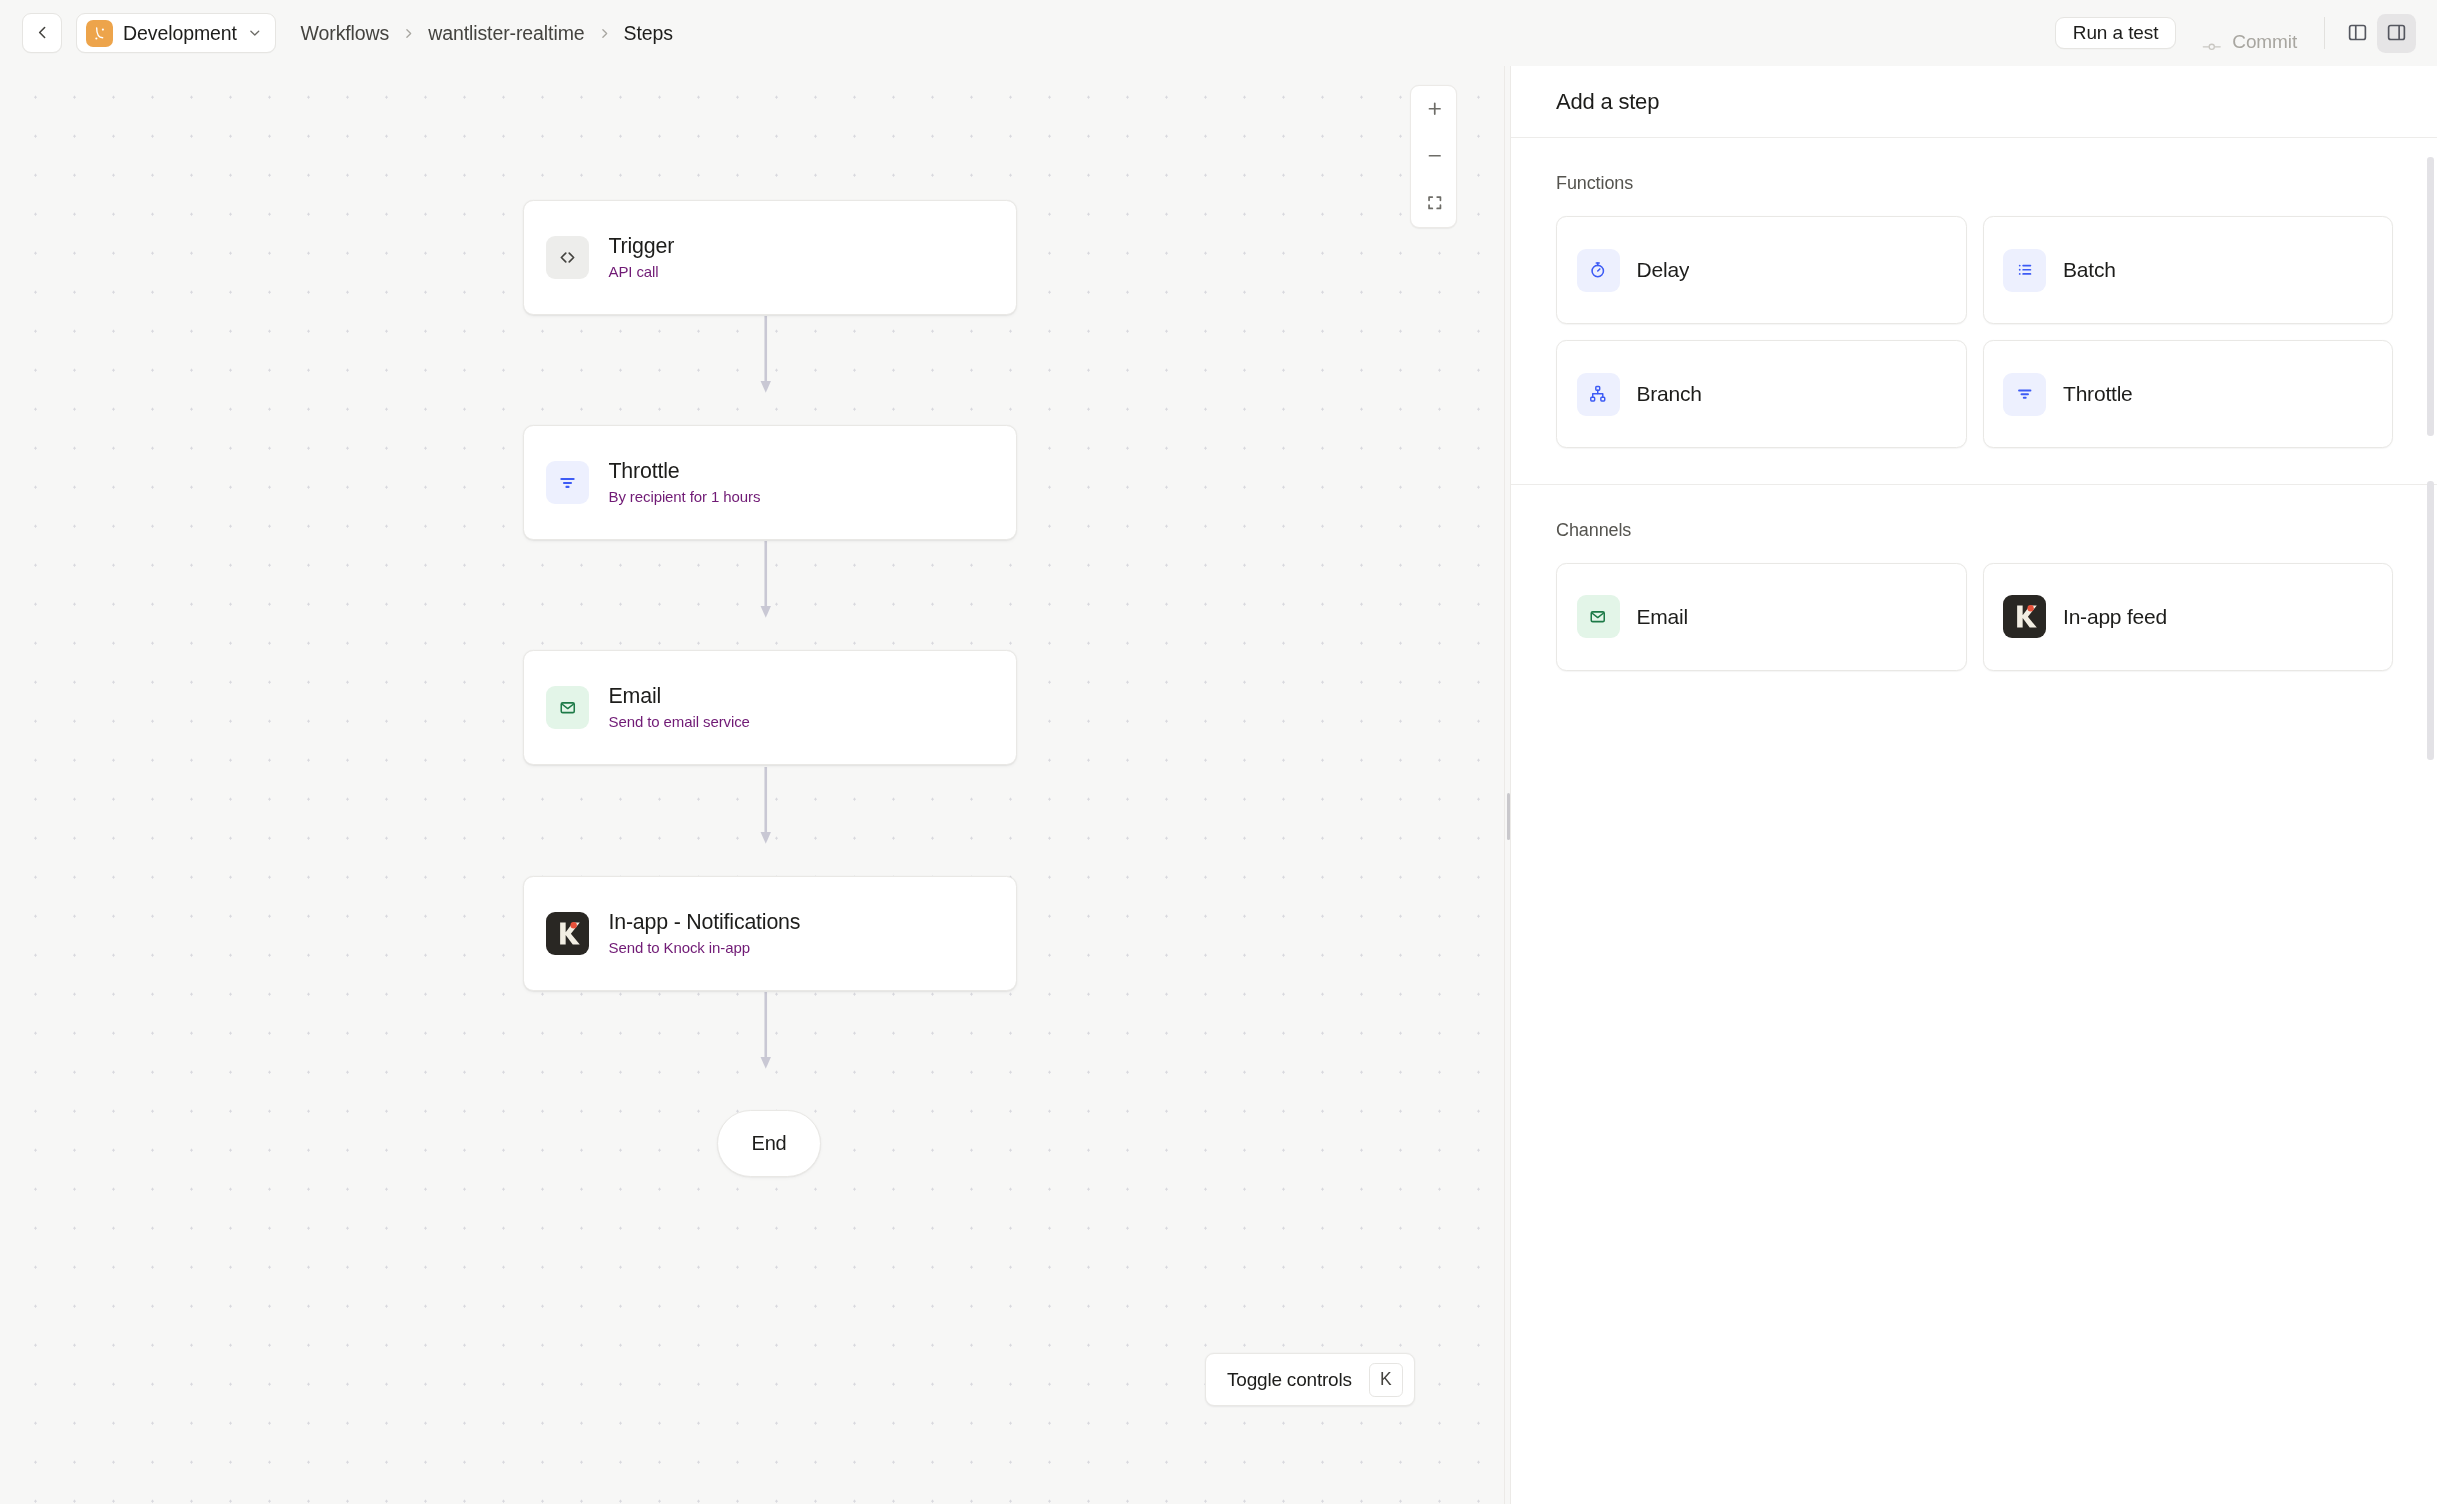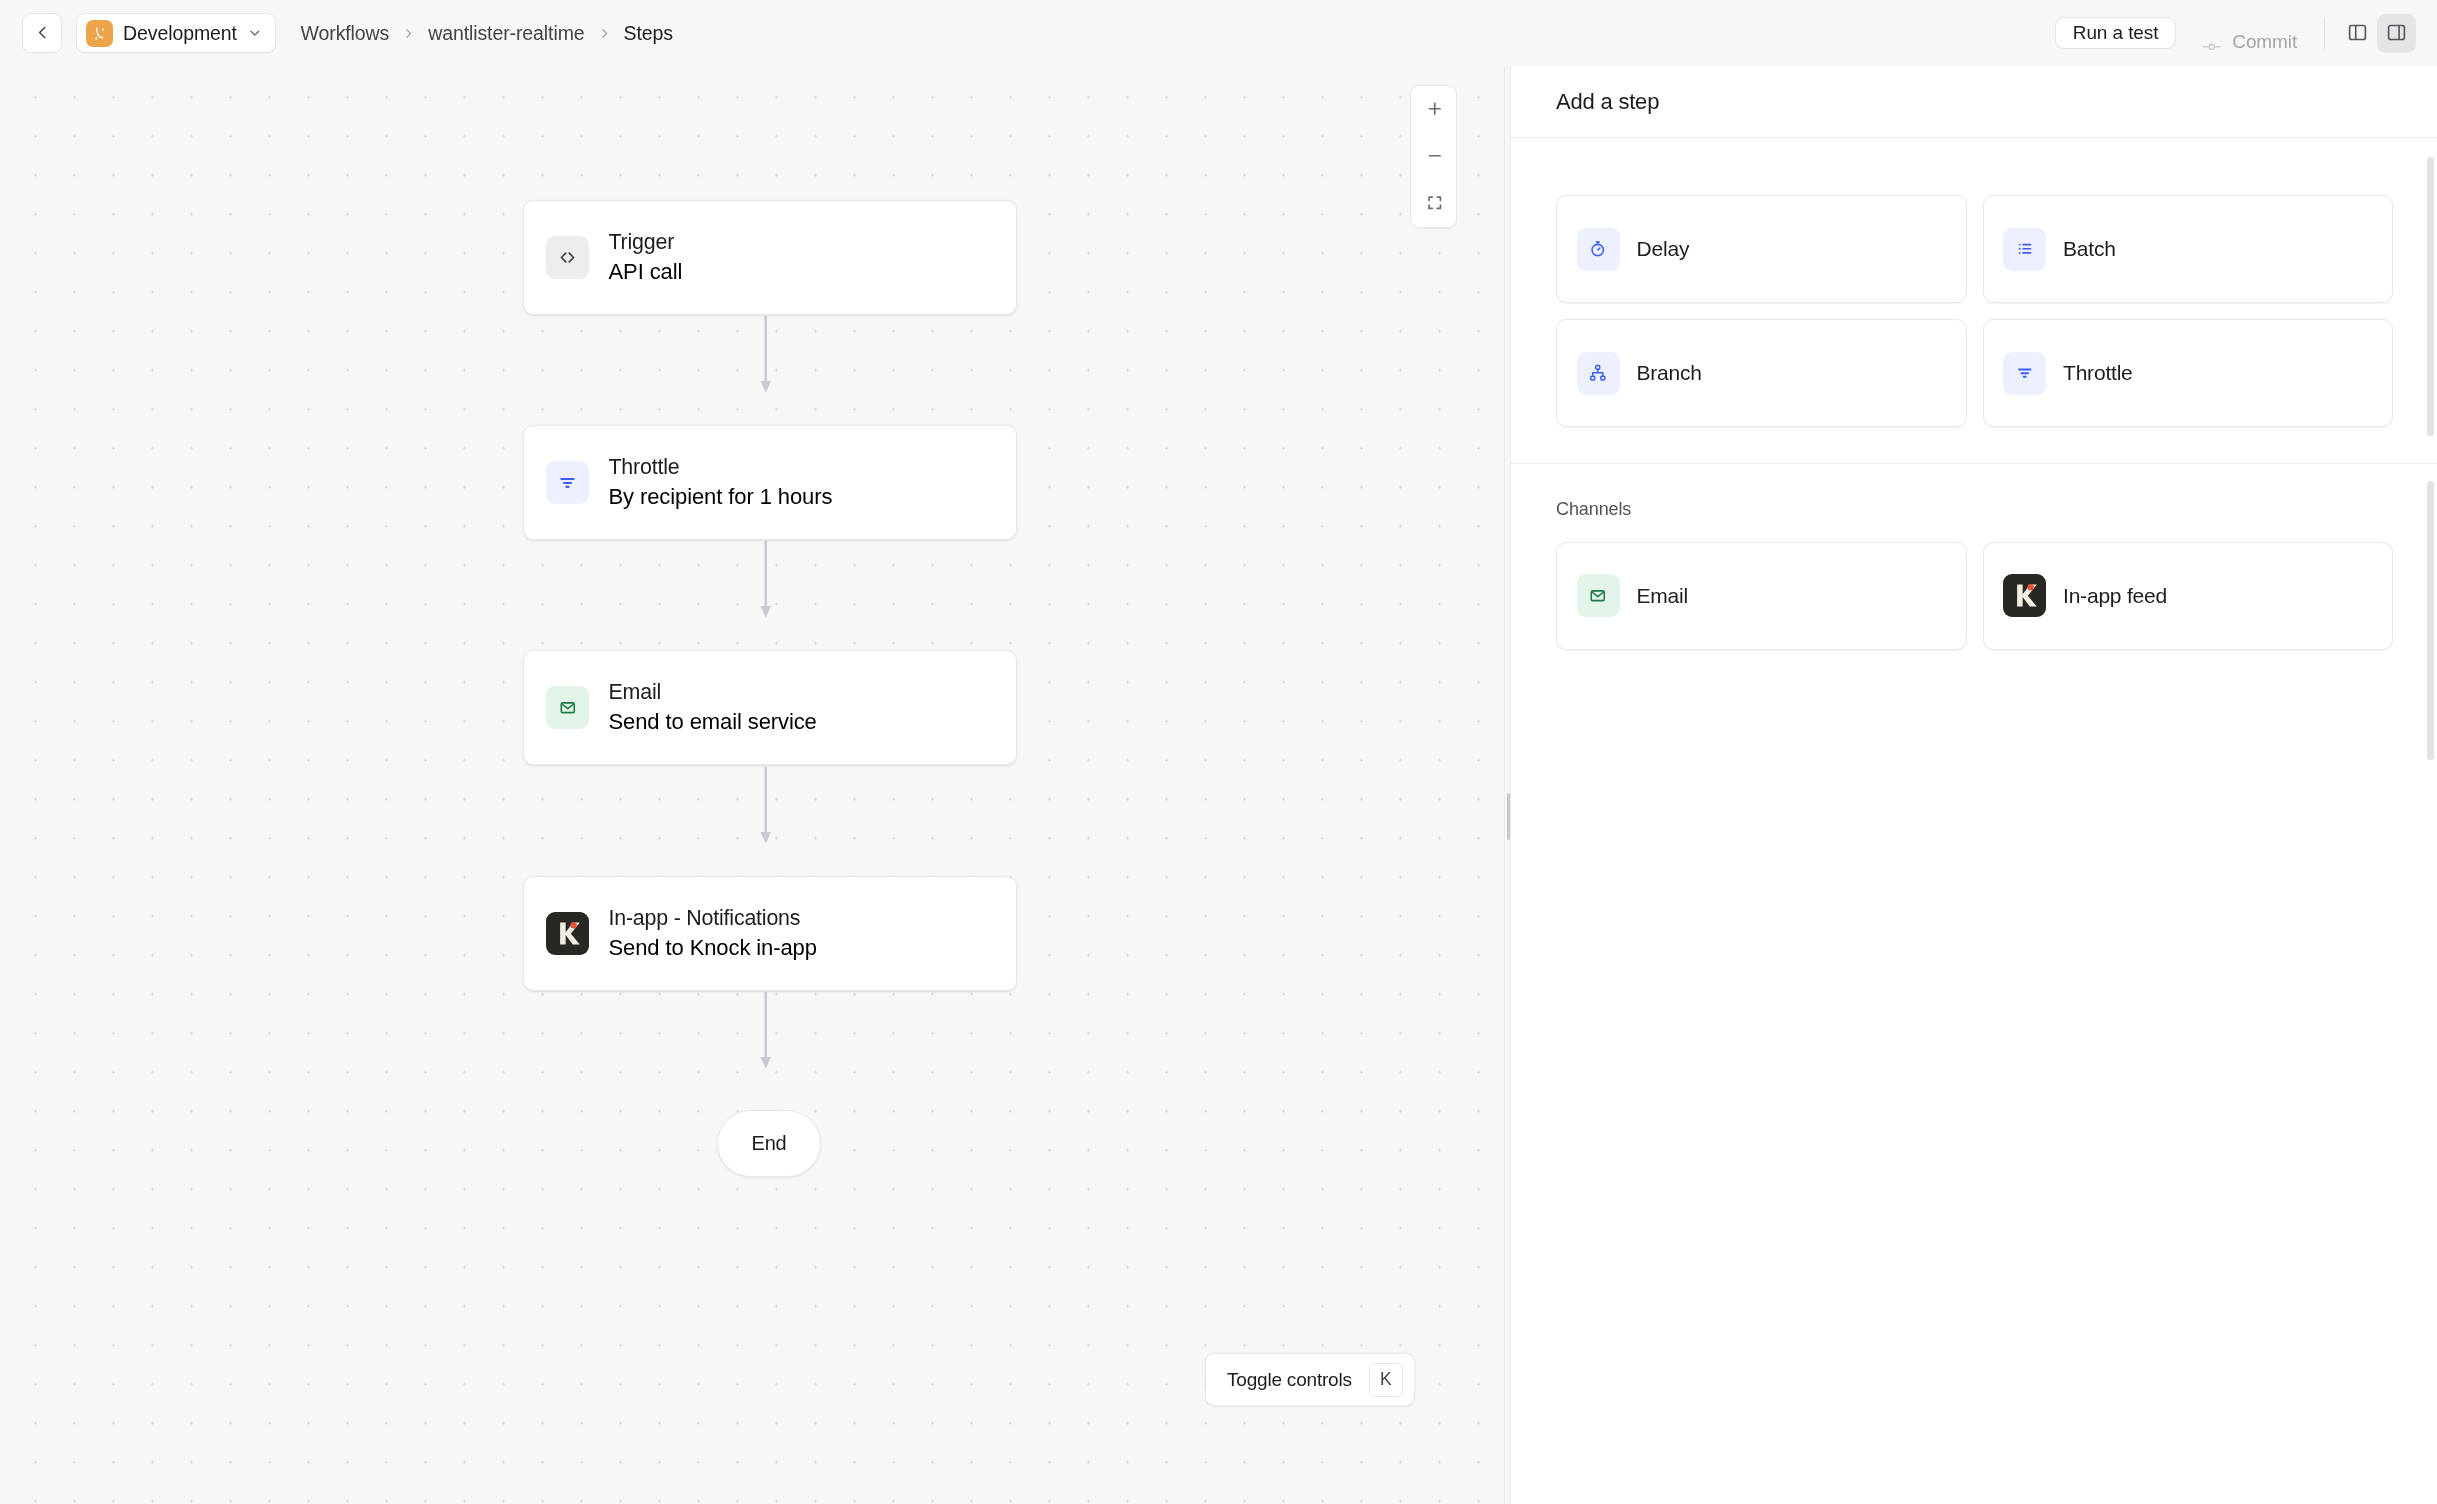--- a/index.html
+++ b/index.html
@@ -124,21 +124,21 @@
     border-radius: 9px;
     display: flex; align-items: center; justify-content: center;
     flex: none; margin-right: 19.5px;
   }
   .node-text { display: flex; flex-direction: column; gap: 5.2px; min-width: 0; }
   .node-title {
     font-size: 21.4px; color: #1d1d1b; letter-spacing: -0.2px;
     line-height: 1.12; white-space: nowrap;
   }
   .node-sub {
-    font-size: 22px; color: #000000; letter-spacing: -0.1px;
+    font-size: 15px; color: #701a75; letter-spacing: -0.1px;
     line-height: 1.12; white-space: nowrap;
   }
 
   .end-node {
     position: absolute;
     background: #ffffff;
     border: 0.6px solid #e9e8e5;
     border-radius: 648px;
     box-shadow: 0 0.6px 1.3px rgba(16,18,22,0.055), 0 1.3px 3.9px rgba(16,18,22,0.035);
     display: flex; align-items: center; justify-content: center;
@@ -461,20 +461,21 @@
   <div class="drag-handle"></div>
 </div>
 
 <div class="side-panel">
 
   <div class="panel-header">
     <span class="panel-title">Add a step</span>
   </div>
 
   <div class="panel-section">
+    <div class="section-label">Functions</div>
     <div class="card-grid">
 
       <div class="step-card">
         <span class="card-icon" style="background:#edf0fe;">
           <svg width="19.5" height="19.5" viewBox="0 0 24 24" fill="none" stroke="#3d5bf5" stroke-width="1.9" stroke-linecap="round" stroke-linejoin="round">
             <circle cx="12" cy="13.6" r="7"></circle>
             <line x1="12" y1="13.6" x2="14.6" y2="11"></line>
             <line x1="10.2" y1="3.6" x2="13.8" y2="3.6"></line>
             <line x1="12" y1="3.6" x2="12" y2="6.6"></line>
           </svg>

